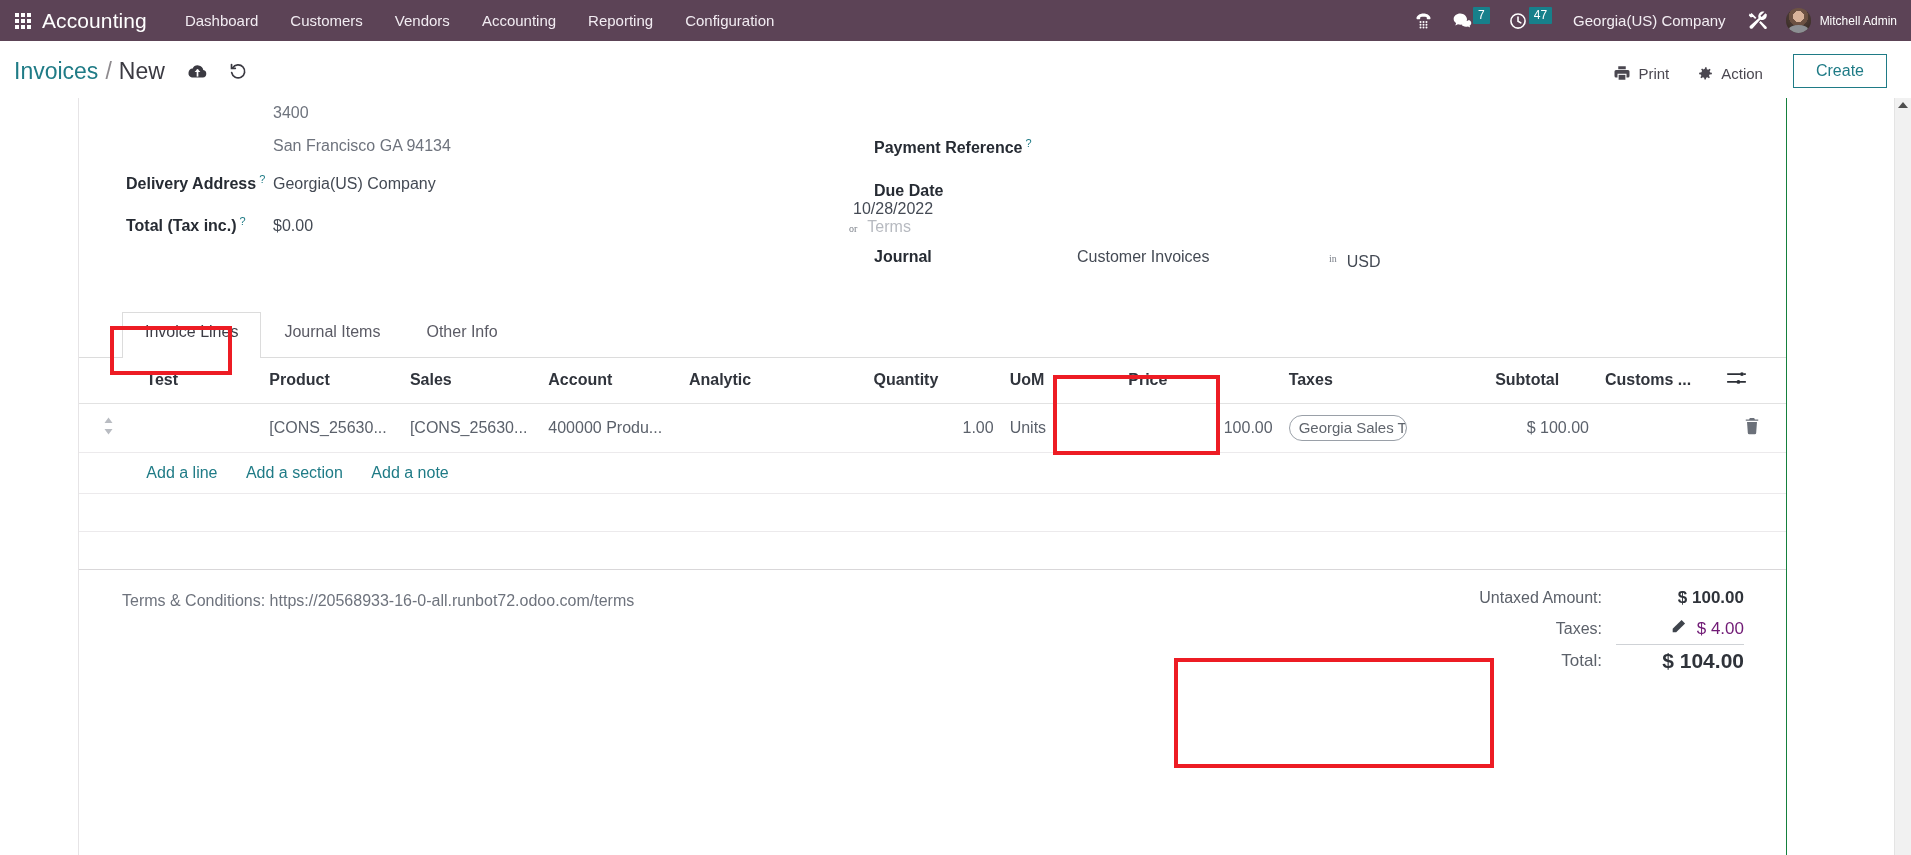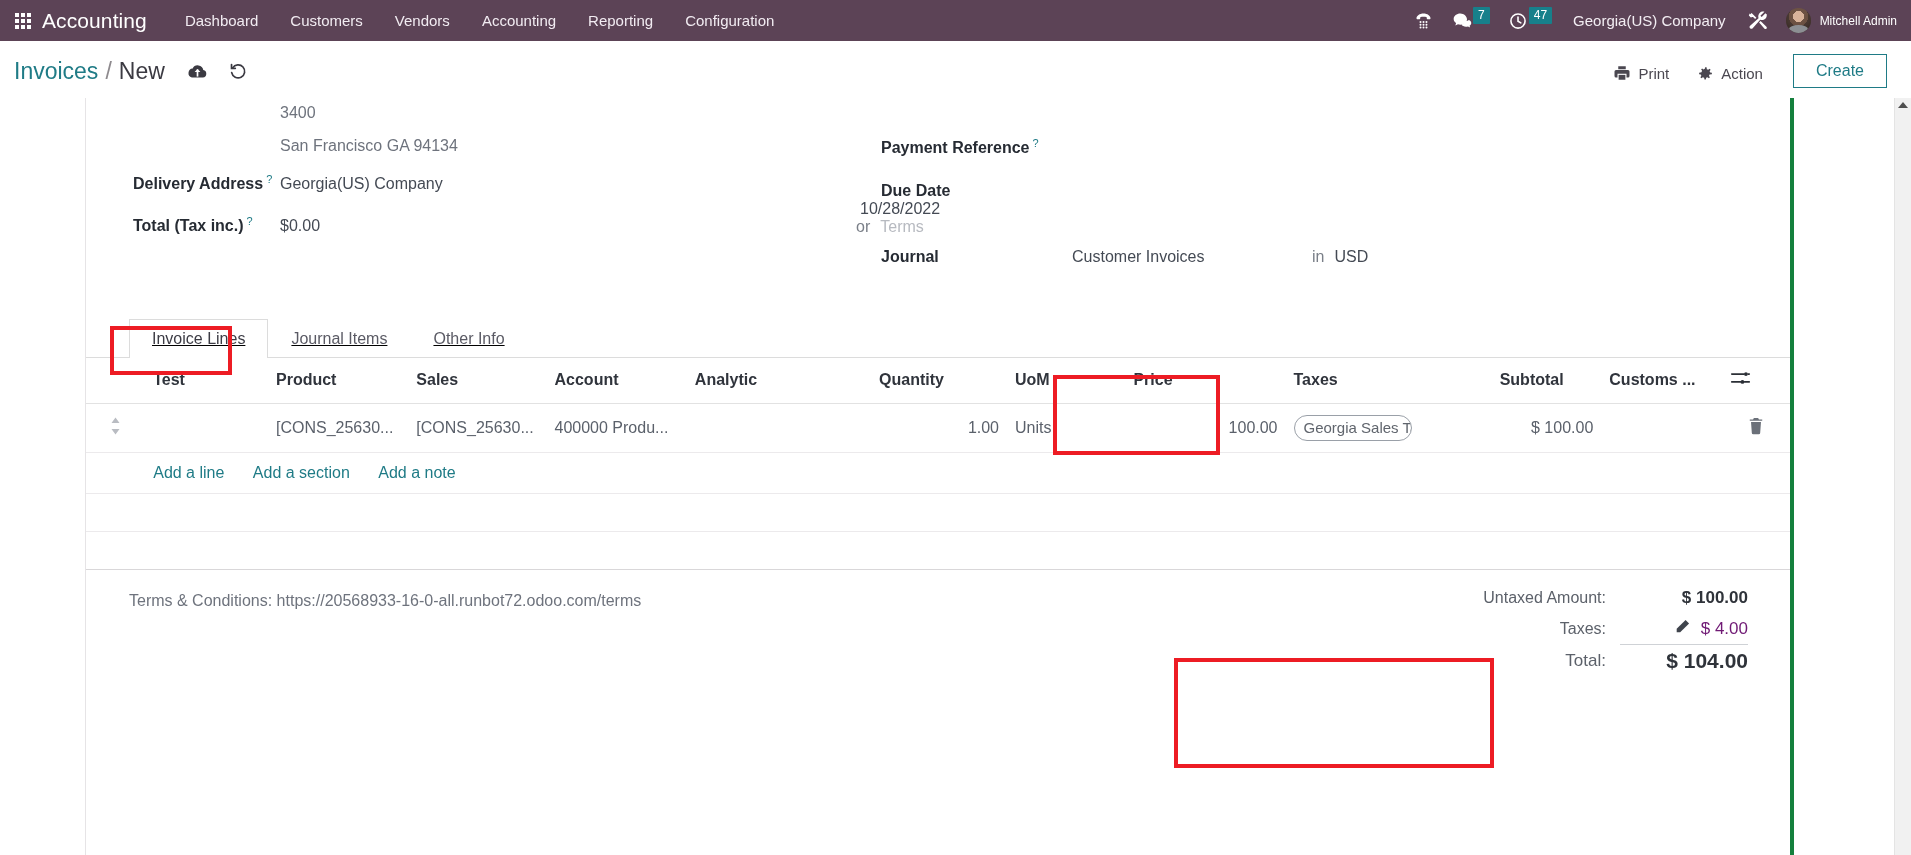--- a/index.html
+++ b/index.html
@@ -106,25 +106,25 @@
     font-family: inherit; border-radius: 0;
   }
 
   
   .sheet-wrap {
     position:absolute; top:98px; left:0;
     width:1911px; height:757px; background:#ffffff;
     overflow:hidden;
   }
   .sheet {
-    position:absolute; top:0; left:85px;
+    position:absolute; top:0; left:78px;
     width:1709px; min-height:757px;
     background:#ffffff;
     border-left:1px solid #e6e4e6;
-    border-right:4px solid #15803d;
+    border-right:1px solid #15803d;
   }
 
   
   .form-grid {
     position:relative; width:100%; height:200px;
     padding-top: 4px;
   }
   .fcol-left  { position:absolute; left:0;   top:0; width: 760px; }
   .fcol-right { position:absolute; left:770px; top:0; width: 880px; }
 
@@ -136,30 +136,29 @@
   .lw-left  { width: 190px; padding-left: 47px; }
   .lw-right { width: 212px; padding-left: 25px; }
   .tip {
     color:#1f7b86; font-size:11px; vertical-align:super;
     margin-left:3px; cursor:help; font-weight:400;
   }
   .fval { font-size:16px; color:#444a54; white-space:nowrap; }
   .addr-line {
     font-size:16px; color:#6e737d; line-height: 29px; padding-left: 4px;
   }
-  .inline-word { font-size:16px; color:#7a7f88; margin: 0 10px 0 0; }
+  .inline-word { font-size:10px; color:#7a7f88; margin: 0 10px 0 0; font-family: Liberation Serif, serif; }
   .ghost { color:#b7bac0; font-size:16px; }
 
   
   .tabs {
     position:relative; margin-top: 14px;
     border-bottom:1px solid #dcdcdc;
-    height: 46px; display:flex; align-items:flex-end;
+    height: 46px; display:flex; 
     padding-left: 43px;
-    text-decoration: underline;
   }
   .tab {
     font-size:16px; color:#5a5a64;
     padding: 11px 22px 11px; cursor:pointer;
     border:1px solid transparent; border-bottom:none;
     margin-bottom:-1px; background:transparent; line-height:1;
     position:relative;
   }
   .tab.active {
     color:#3c3c45; background:#fff;
@@ -419,21 +418,21 @@
 
           <div class="frow" style="margin-top:12px;position:relative;flex-direction:column;">
             <div class="flabel lw-right">Due Date</div>
             <div class="fval" style="padding-left:4px;width:212px;">10/28/2022</div>
             <div style="display:flex;align-items:baseline;">
               <span class="inline-word">or</span>
               <span class="ghost">Terms</span>
             </div>
           </div>
 
-          <div class="frow" style="margin-top:12px;position:relative;">
+          <div class="frow" style="margin-top:12px;position:relative;gap:12px;">
             <div class="flabel lw-right">Journal</div>
             <div class="fval" style="padding-left:4px;width:212px;">Customer Invoices</div>
             <div style="display:flex;align-items:flex-start;margin-left:32px;">
               <span class="inline-word">in</span>
               <span class="fval">USD</span>
             </div>
           </div>
         </div>
       </div>
 

